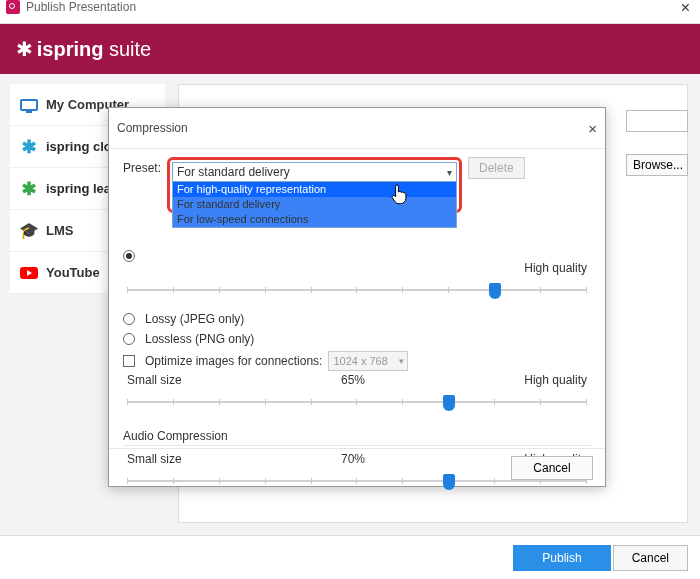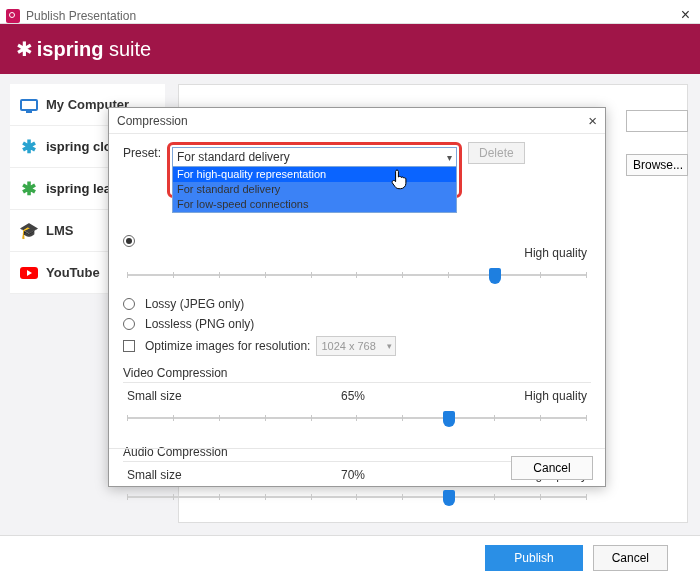--- a/index.html
+++ b/index.html
@@ -1,20 +1,20 @@
 <!DOCTYPE html>
 <html><head>
 <meta charset="utf-8">
 <style>
   * { box-sizing: border-box; font-family: "Segoe UI", Tahoma, sans-serif; }
   html, body { margin: 0; padding: 0; }
   body { width: 700px; height: 579px; background: #fff; position: relative; overflow: hidden; font-size: 12px; color: #333; }
 
   
-  .titlebar { height: 24px; background: #fff; border-bottom: 1px solid #e0e0e0; display: flex; align-items: flex-end; padding: 0 6px; }
+  .titlebar { height: 24px; background: #fff; border-bottom: 1px solid #e0e0e0; display: flex; align-items: flex-start; padding: 0 6px; }
   .titlebar .app-ico { width: 14px; height: 14px; background: #c8145a; border-radius: 2px; margin-right: 6px; position: relative; }
   .titlebar .app-ico::after { content: ""; position: absolute; left: 3px; top: 3px; width: 4px; height: 4px; border: 1.5px solid #fff; border-radius: 50%; }
   .titlebar .title { font-size: 12px; color: #666; }
   .titlebar .close { margin-left: auto; font-size: 16px; line-height: 1; color: #333; cursor: pointer; padding: 0 4px; }
 
   
   .brandband { height: 50px; background: #a01548; display: flex; align-items: center; padding: 0 16px; color: #fff; }
   .brandband .logo-ast { font-size: 20px; margin-right: 6px; letter-spacing: -2px; }
   .brandband .brand-txt { font-size: 20px; font-weight: 400; }
   .brandband .brand-txt b { font-weight: 700; }
@@ -29,27 +29,27 @@
   .ispringcl-ico { color: #29a3d0; font-size: 18px; font-weight: 700; }
   .ispringle-ico { color: #39a84a; font-size: 18px; font-weight: 700; }
   .lms-ico { font-size: 16px; }
   .yt-ico { width: 18px; height: 12px; background: #f00; border-radius: 3px; position: relative; }
   .yt-ico::after { content: ""; position: absolute; left: 7px; top: 3px; border-left: 5px solid #fff; border-top: 3px solid transparent; border-bottom: 3px solid transparent; }
   .yt-lbl { font-weight: 700; }
 
   .mainpanel { position: absolute; left: 178px; top: 10px; right: 12px; bottom: 12px; background: #fff; border: 1px solid #ddd; }
 
   
-  .bottombar { position: absolute; bottom: 0; left: 0; right: 0; height: 44px; background: #fff; border-top: 1px solid #ddd; display: flex; align-items: center; justify-content: flex-end; padding: 0 32px; gap: 10px; }
+  .bottombar { position: absolute; bottom: 0; left: 0; right: 0; height: 44px; background: #fff; border-top: 1px solid #ddd; display: flex; align-items: center; justify-content: flex-end; padding: 0 12px; gap: 2px; }
   .btn { height: 26px; padding: 0 18px; font-size: 12px; border: 1px solid #bbb; background: #f7f7f7; cursor: pointer; }
   .btn.primary { background: #2a8fe6; border-color: #2a8fe6; color: #fff; padding: 0 28px; }
 
   
   .dialog { position: absolute; left: 108px; top: 107px; width: 498px; height: 380px; background: #fff; border: 1px solid #999; box-shadow: 0 2px 12px rgba(0,0,0,.25); }
-  .dlg-title { height: 26px; display: flex; align-items: center; padding: 0 8px; border-bottom: 1px solid #e8e8e8; font-size: 12px; color: #444; }
+  .dlg-title { height: 41px; display: flex; align-items: center; padding: 0 8px; border-bottom: 1px solid #e8e8e8; font-size: 12px; color: #444; }
   .dlg-title .dlg-close { margin-left: auto; font-size: 15px; cursor: pointer; line-height: 1; }
 
   .dlg-body { padding: 8px 14px 10px 14px; position: relative; }
   .rowline { display: flex; align-items: center; gap: 6px; height: 30px; font-size: 12px; }
 
   .preset-box { position: relative; width: 295px; height: 56px; border: 3px solid #e53935; border-radius: 6px; padding-left: 28px; }
   .preset-combo { position: absolute; left: 2px; top: 2px; right: 2px; height: 20px; background: #fff; border: 1px solid #7da6d9; display: flex; align-items: center; padding: 0 4px; font-size: 12px; }
   .preset-combo .chev { margin-left: auto; font-size: 10px; color: #555; }
   .preset-list { position: absolute; left: 2px; top: 22px; right: 2px; background: #3b82f6; border: 1px solid #7da6d9; border-top: none; }
   .preset-list .opt { height: 15px; line-height: 15px; padding: 0 4px; font-size: 11px; white-space: nowrap; overflow: hidden; }
@@ -210,28 +210,27 @@
       <span class="radio"></span>
       <span>Lossy (JPEG only)</span>
     </div>
     <div class="rowline" style="height:20px">
       <span class="radio"></span>
       <span>Lossless (PNG only)</span>
     </div>
 
     <div class="rowline" style="height:24px">
       <span class="cbox"></span>
-      <span>Optimize images for resolution:</span>
+      <span>Optimize images for connections:</span>
       <span class="resbox">
         <span>1024 x 768</span>
         <span class="mini-chev">▾</span>
       </span>
     </div>
 
-    <div class="section-h">Video Compression</div>
     <div class="sliderblock">
       <div class="sliderrow">
         <span>Small size</span>
         <span>65%</span>
         <span>High quality</span>
       </div>
       <div class="slider">
         <div class="track"></div>
         <div class="ticks">
             <span></span>

